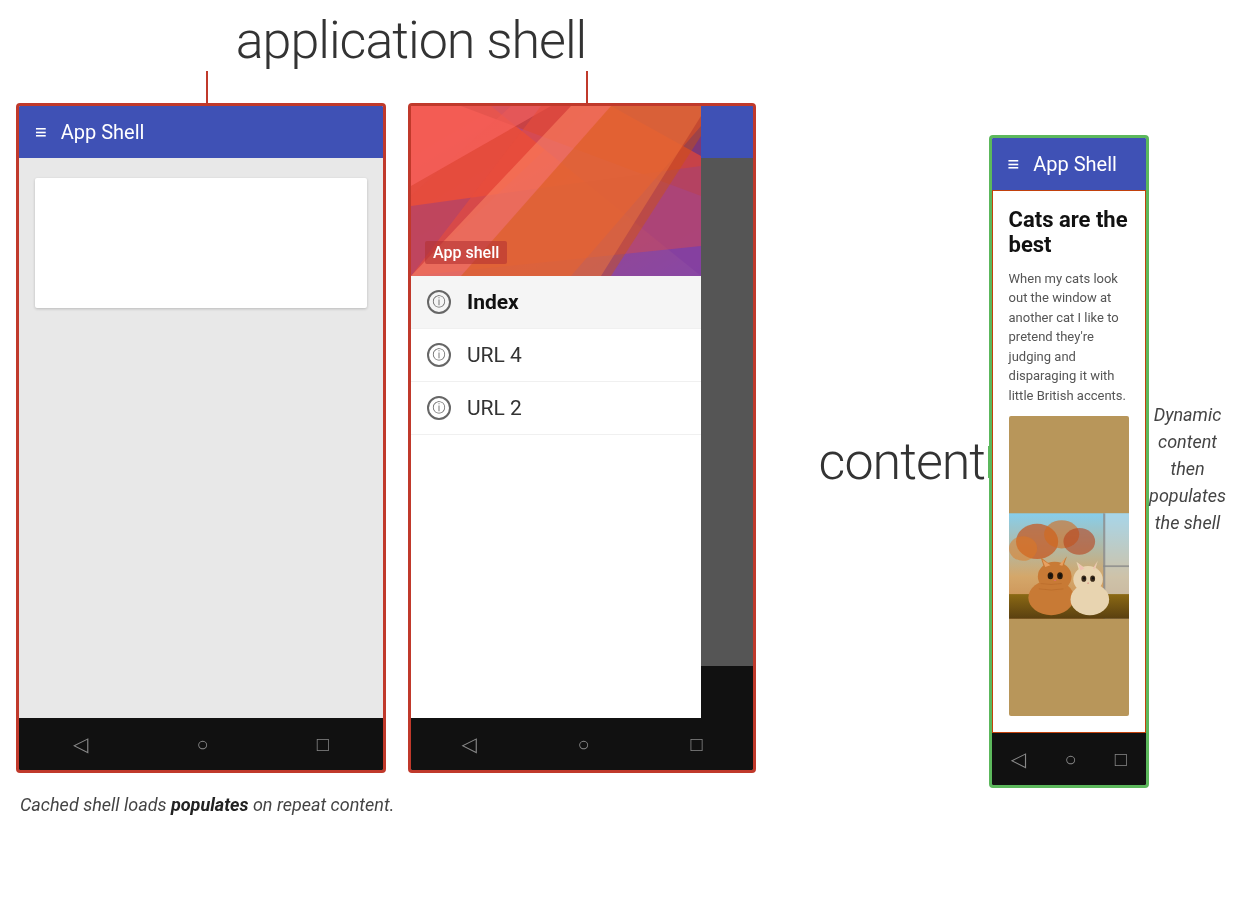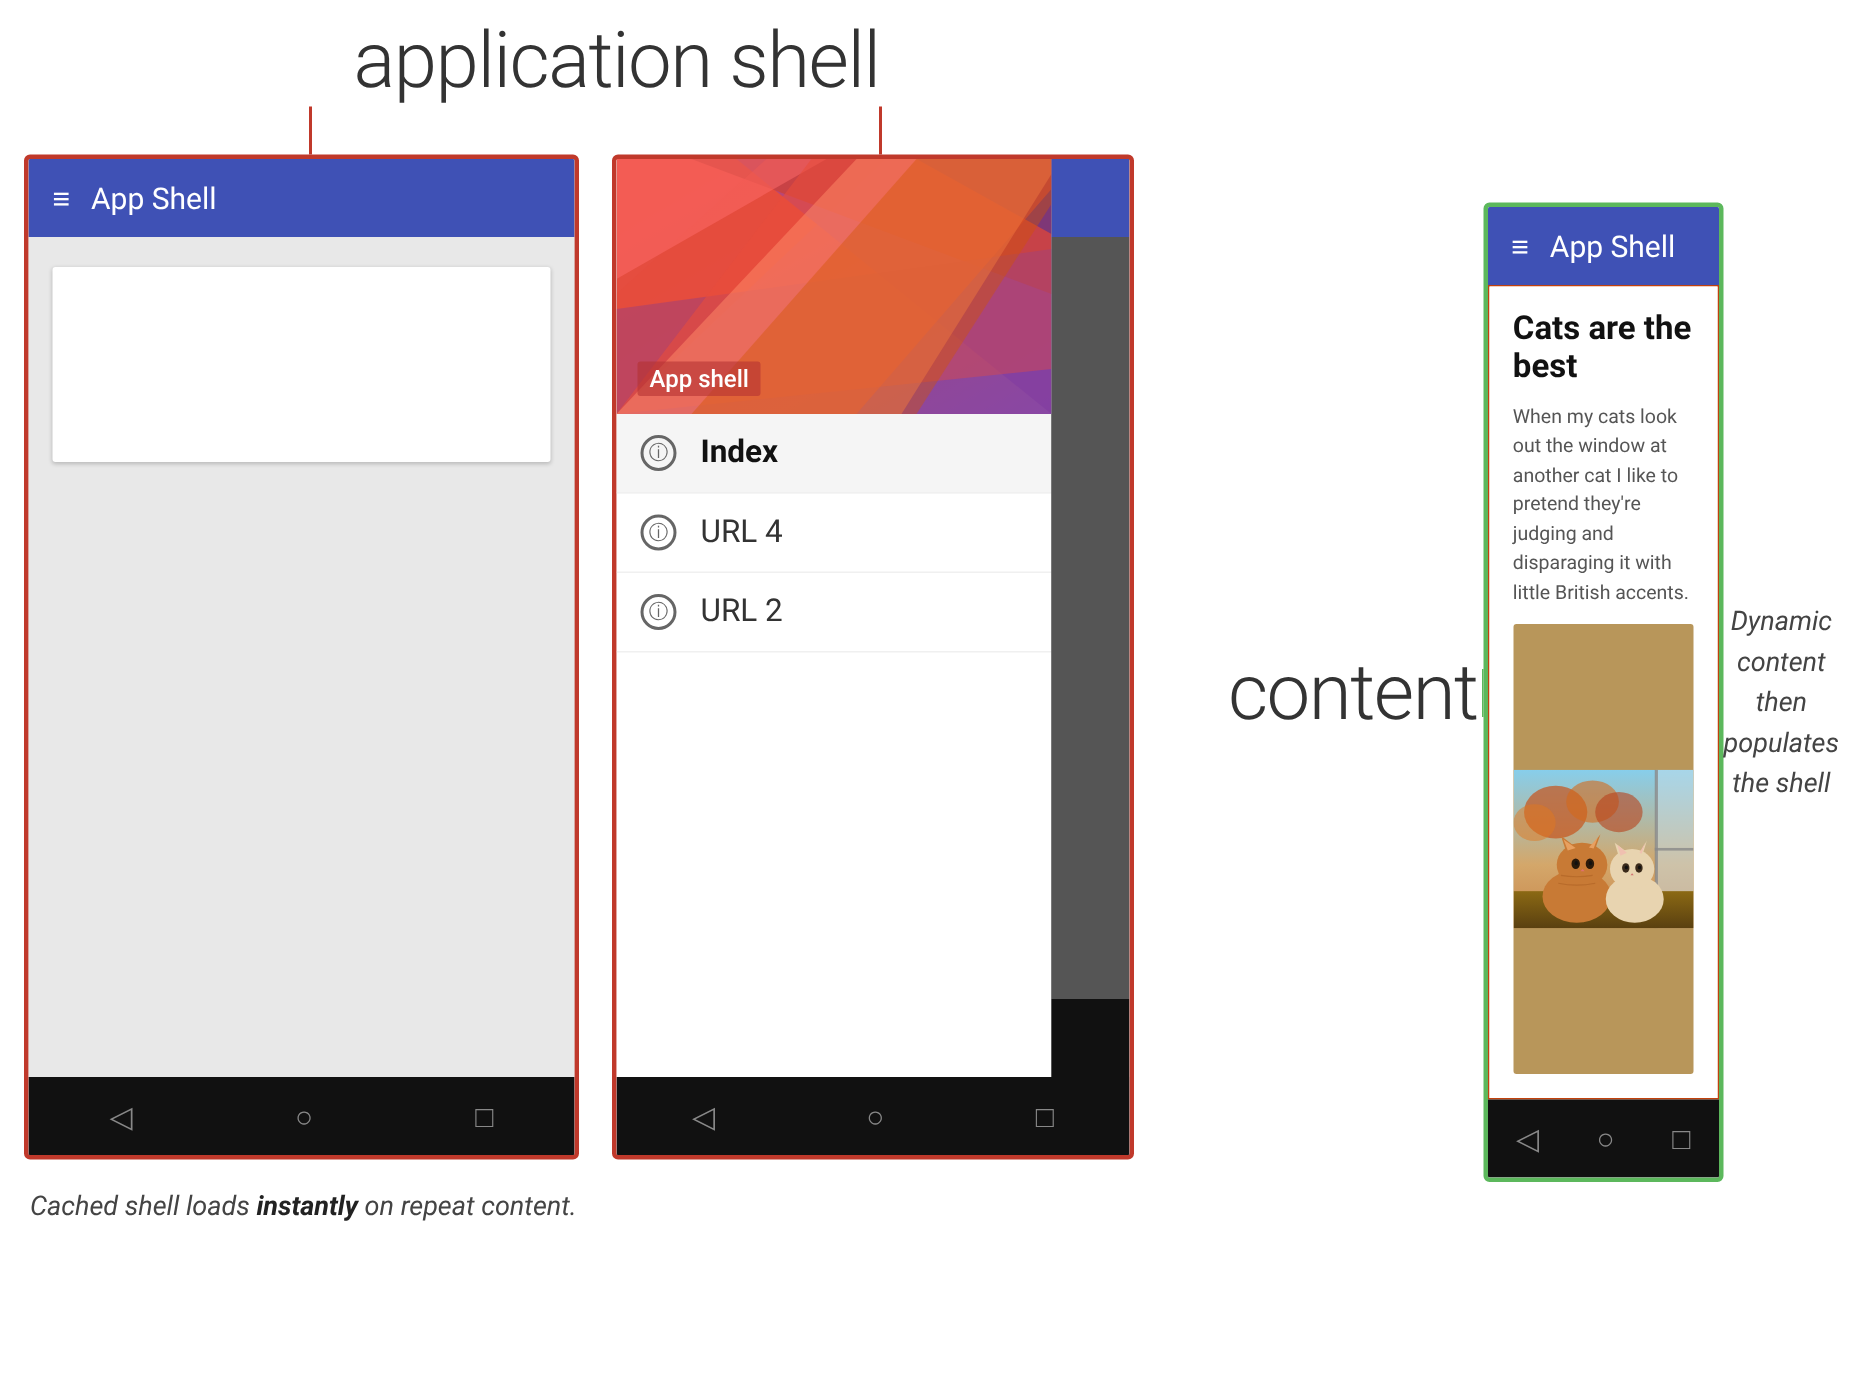--- a/index.html
+++ b/index.html
@@ -380,21 +380,21 @@
           <div class="bottom-nav">
             <span class="nav-icon">◁</span>
             <span class="nav-icon">○</span>
             <span class="nav-icon">□</span>
           </div>
         </div>
       </div>
     </div>
 
     <div class="caption-text" style="margin-top:18px; padding-left: 4px;">
-      <span>Cached shell loads </span><span class="caption-bold">instantly</span><span> on repeat content.</span>
+      <span>Cached shell loads </span><span class="caption-bold">populates</span><span> on repeat content.</span>
     </div>
 
   </div>
 
   <div class="right-col">
 
     <div class="content-label-area">
       <span class="content-big-label">content</span>
     </div>
 

